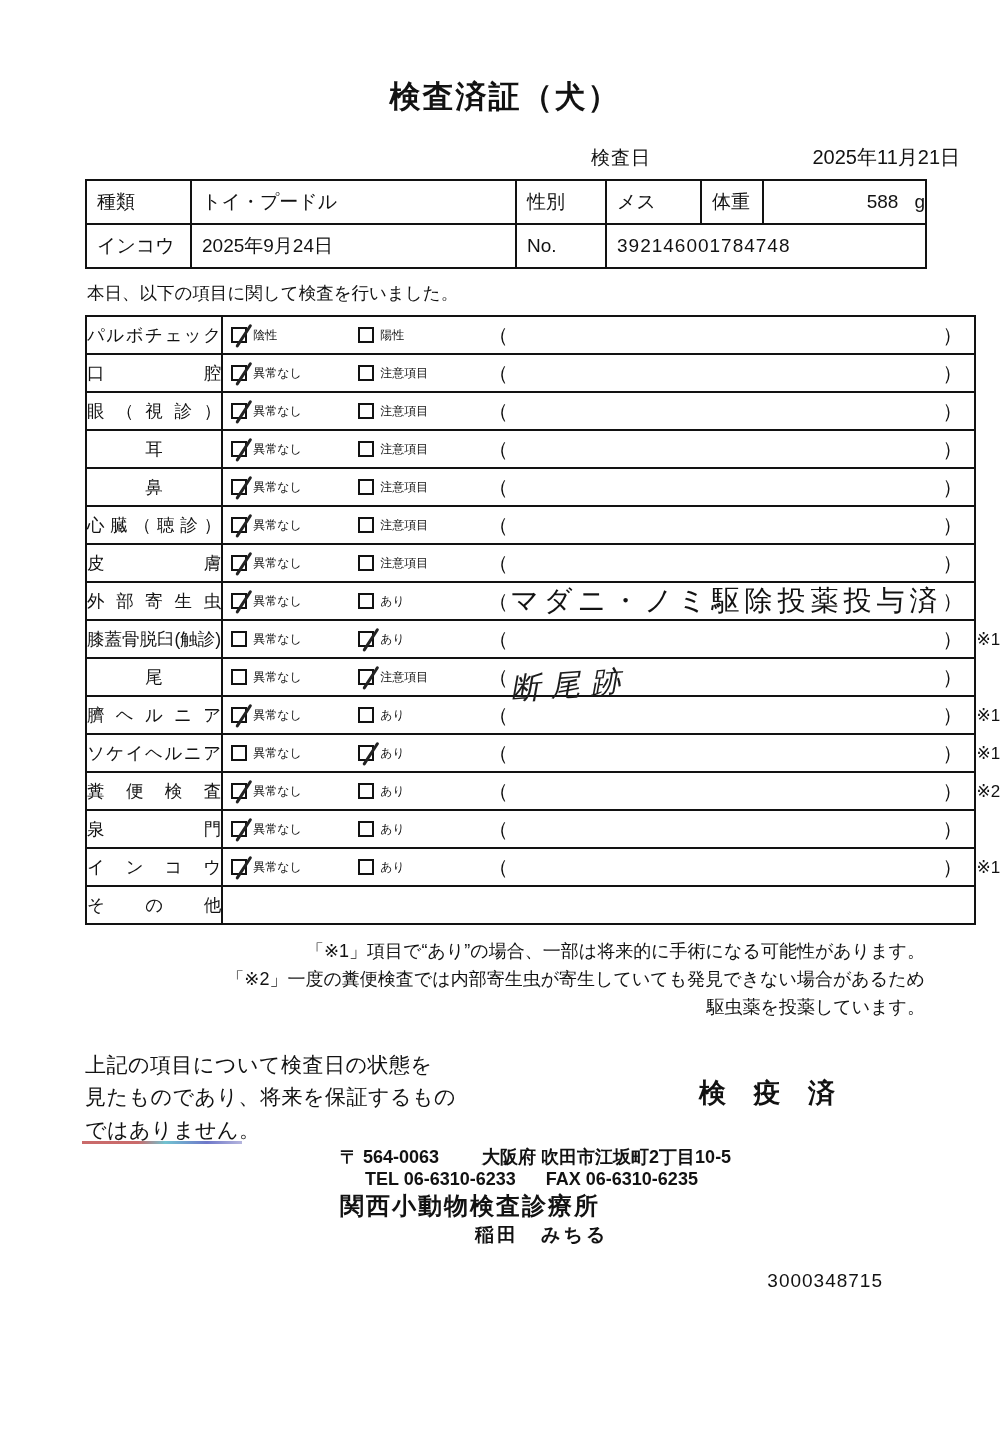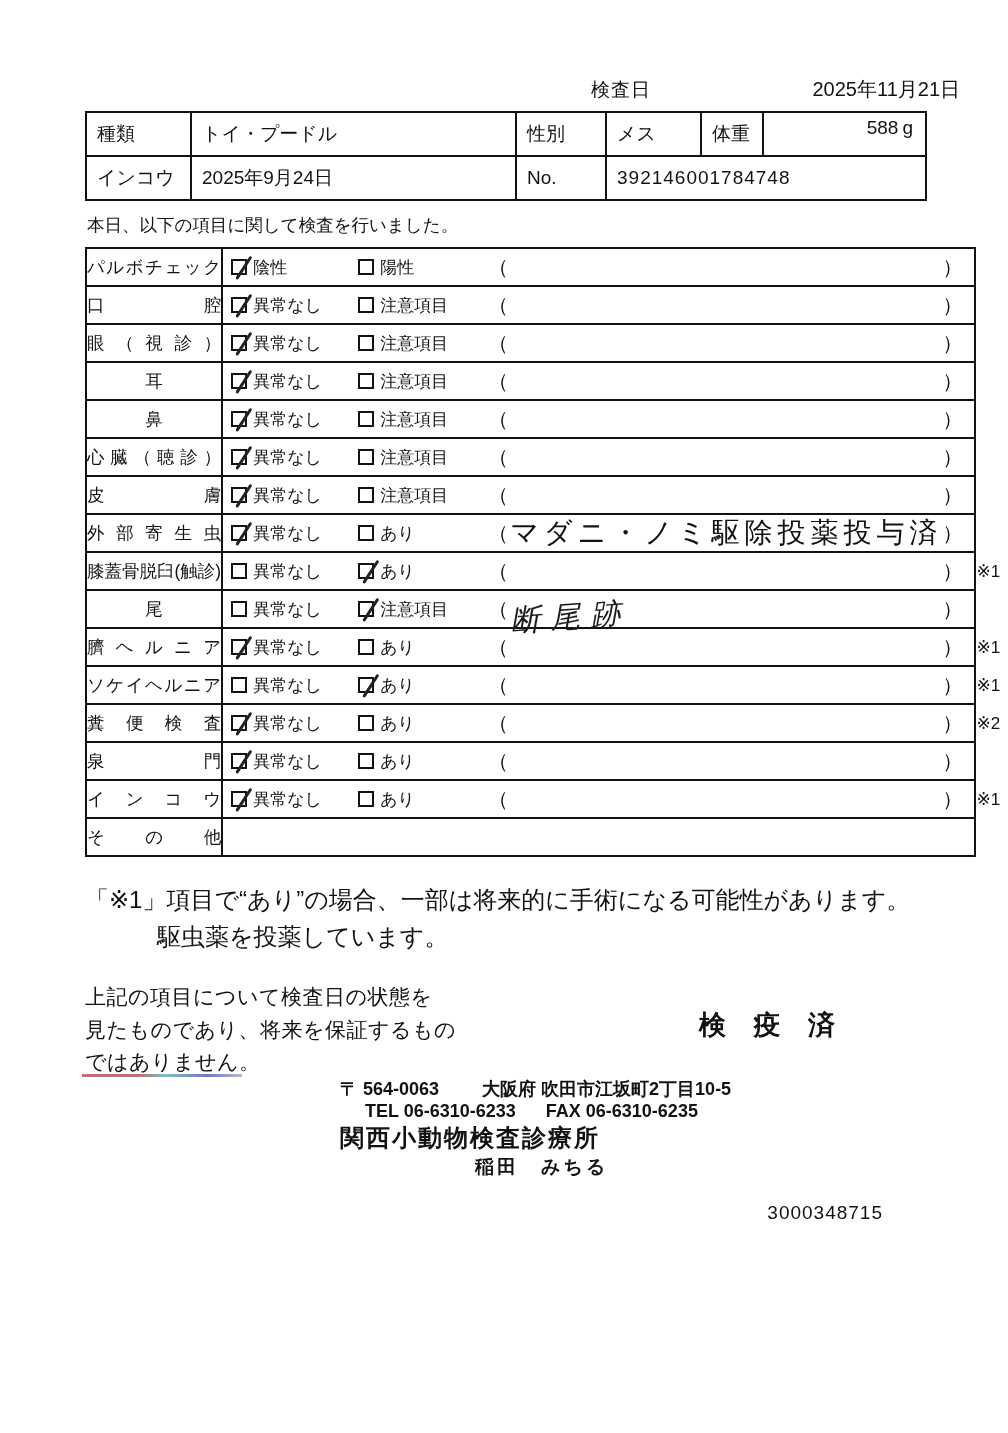--- a/index.html
+++ b/index.html
@@ -17,53 +17,53 @@
   .date-value{margin-left:auto;margin-right:-35px;font-size:20px;}
 
   table{border-collapse:collapse;table-layout:fixed;}
   .form-table{width:840px;}
   .form-table td{
     border:2.5px solid #121212;height:38px;padding:2px 10px;
     font-size:19px;white-space:nowrap;overflow:hidden;
   }
   .owner-table{margin-bottom:14px;}
   .info-table{margin-bottom:12px;}
-  .weight-cell{display:flex;justify-content:flex-end;gap:4px;padding-right:12px;height:34px;border:none !important;}
+  .weight-cell{display:flex;justify-content:flex-end;gap:16px;align-items:center;height:34px;border:none !important;}
   td.weight-td{padding:0;}
   .no-value{font-size:20px;letter-spacing:1px;}
 
   .intro{font-size:17.5px;margin:6px 0 10px 2px;font-family:Liberation Mono, monospace;}
 
   .check-table{margin-top:4px;}
   .check-table td{height:36px;padding:0;}
   .item-cell{border:2px solid #121212;padding:0 9px;}
   .item-text{display:block;font-size:17.5px;text-align:justify;text-align-last:justify;white-space:nowrap;}
   .item-cell.center .item-text{text-align:center;text-align-last:center;}
   .content-cell{border:2px solid #121212;}
   .cc-inner{display:flex;align-items:center;height:36px;padding:0 12px 0 8px;}
   .ref-cell{border:none;font-size:17px;padding-left:7px;vertical-align:middle;}
 
   .opt{display:flex;align-items:center;gap:6px;}
   .opt1{width:127px;flex:none;}
   .opt2{width:130px;flex:none;}
-  .opt-label{font-size:17px;white-space:nowrap;}
+  .opt-label{font-size:12px;white-space:nowrap;}
   .box{position:relative;width:12px;height:12px;border:2px solid #121212;flex:none;}
   .opt.checked .box::after{
     content:"";position:absolute;left:2px;bottom:-6px;width:2.5px;height:27px;
     background:#222;transform:rotate(33deg);transform-origin:bottom center;border-radius:2px;
   }
 
   .paren{font-size:20px;flex:none;}
   .note{flex:1;font-size:28px;letter-spacing:5px;padding-left:2px;white-space:nowrap;overflow:visible;}
   .note.handwritten{
     font-family:"DejaVu Serif",serif;font-size:30px;font-style:italic;font-weight:500;
     letter-spacing:10px;transform:rotate(-4deg) translateY(-3px);color:#1c1c1c;
   }
 
-  .footnotes{margin-top:26px;font-size:24px;line-height:1.4;}
+  .footnotes{margin-top:14px;font-size:18px;line-height:1.4;text-align:right;}
   .footnotes p{margin:3px 0;}
   .footnotes .indent{padding-left:72px;}
 
   .footer-area{position:relative;margin-top:16px;height:96px;}
   .disclaimer{font-size:21px;font-weight:normal;line-height:1.55;letter-spacing:.5px;margin-top:28px;}
   .strike-artifact{position:relative;display:inline-block;}
   .strike-artifact::after{
     content:"";position:absolute;left:-3px;bottom:2px;width:160px;height:3px;opacity:.85;
     background:linear-gradient(90deg,#c05050 0%,#c05050 35%,#58b8c8 52%,#5560c0 78%,#a8a8d8 100%);
   }
@@ -76,20 +76,21 @@
   .tel-line .gap{margin-left:25px;}
   .clinic{font-size:24px;margin-top:28px;letter-spacing:2px;}
   .person{font-size:19px;margin-top:4px;padding-left:135px;letter-spacing:3px;}
   .doc-number{text-align:right;padding-right:42px;font-size:19px;margin-top:22px;letter-spacing:1px;}
 </style>
 </head>
 <body>
 
 <div class="page">
 
+  <h1 class="title">検査済証（犬）</h1>
 
   <div class="date-row">
     <span class="date-label">検査日</span>
     <span class="date-value">2025年11月21日</span>
   </div>
 
 
   <table class="form-table info-table">
     <colgroup>
         <col style="width:105px">
@@ -453,20 +454,21 @@
     <td class="content-cell">
       <div class="cc-inner"></div>
     </td>
     <td class="ref-cell"></td>
   </tr>
       </tbody>
   </table>
 
   <div class="footnotes">
     <p>「※1」項目で“あり”の場合、一部は将来的に手術になる可能性があります。</p>
+    <p>「※2」一度の糞便検査では内部寄生虫が寄生していても発見できない場合があるため</p>
     <p class="indent">駆虫薬を投薬しています。</p>
   </div>
 
   <div class="footer-area">
     <div class="disclaimer">
       <span>上記の項目について検査日の状態を</span><br>
       <span>見たものであり、将来を保証するもの</span><br>
       <span class="strike-artifact">ではありません。</span>
     </div>
     <div class="stamp">検 疫 済</div>

